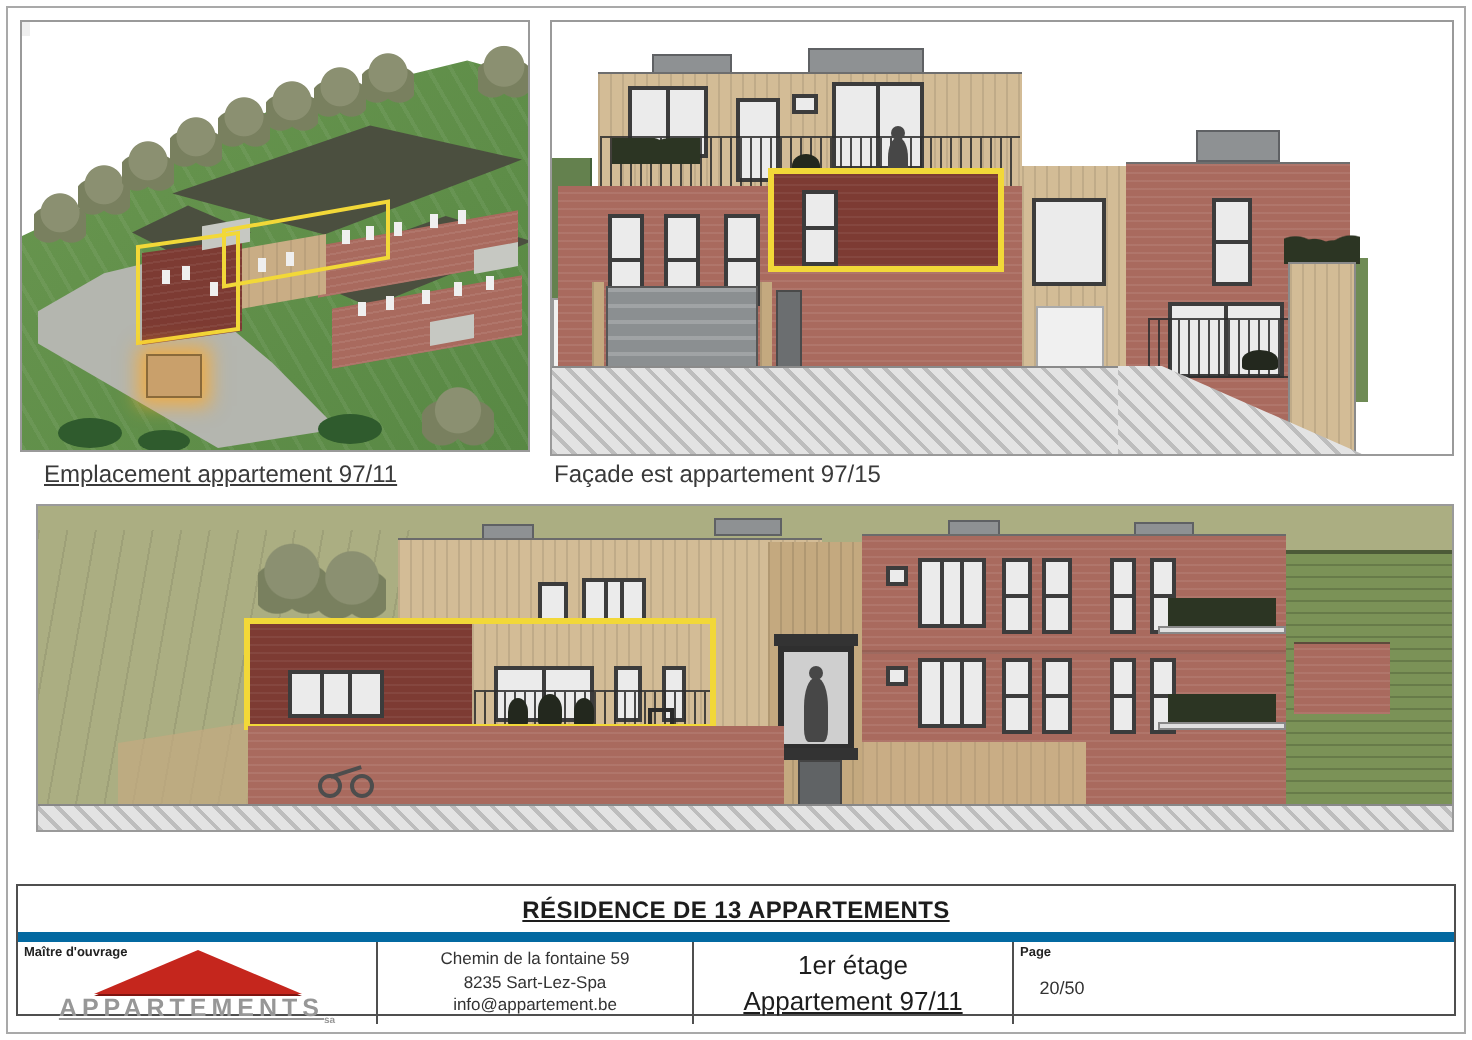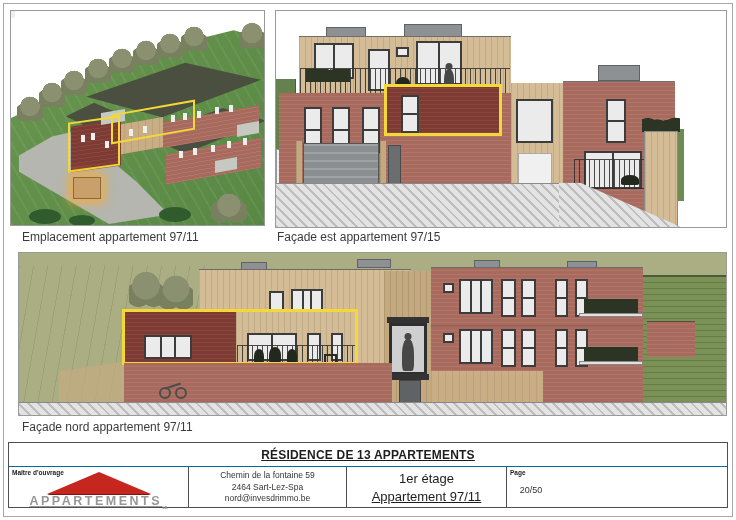--- a/index.html
+++ b/index.html
@@ -39,21 +39,21 @@
       radial-gradient(circle at 72% 58%, #79805f 34%, transparent 36%);}
   .person{background:#474747;border-radius:45% 45% 20% 20%;}
   .person:before{content:"";position:absolute;top:-6px;left:50%;transform:translateX(-50%);
       width:7px;height:7px;border-radius:50%;background:#474747;}
   .wheel{border:2px solid #4d4d4d;border-radius:50%;background:transparent;}
   .ylw{border:3px solid var(--highlight);background:transparent;}
 
   
   .footer{position:absolute;left:8px;top:442px;width:720px;height:66px;
           border:1px solid #4f4f4f;box-sizing:border-box;background:#fff;}
-  .f-title{height:23px;border-bottom:1px solid #0369a1;display:flex;align-items:center;justify-content:center;
+  .f-title{height:23px;border-bottom:5px solid #0369a1;display:flex;align-items:center;justify-content:center;
            font-weight:bold;font-size:12px;text-decoration:underline;letter-spacing:.2px;color:#1d1d1d;}
   .f-row{display:flex;height:41px;}
   .f-cell{position:relative;box-sizing:border-box;display:flex;flex-direction:column;
           align-items:center;justify-content:center;font-size:8.5px;line-height:1.35;color:#333;}
   .f-cell + .f-cell{border-left:1px solid #4f4f4f;}
   .f-label{position:absolute;top:2px;left:3px;font-size:6.5px;font-weight:bold;color:#222;}
   .c1{width:179px;} .c2{width:158px;} .c3{width:171px;} .c4{width:160px;} .c5{width:49px;}
   .logo{margin-top:7px;display:flex;flex-direction:column;align-items:center;}
   .logo-roof{width:0;height:0;border-left:52px solid transparent;border-right:52px solid transparent;
              border-bottom:22px solid var(--logo-red);filter:drop-shadow(0 1px 0 #7e1410);}
@@ -170,21 +170,21 @@
     <div class="abs blob" style="left:345px;top:164px;width:18px;height:10px;"></div>
     <div class="abs" style="left:399px;top:118px;width:9px;height:72px;background:#6f8b55;"></div>
     <div class="abs plantrow" style="left:366px;top:106px;width:38px;height:15px;"></div>
     <div class="abs wood" style="left:368px;top:120px;width:34px;height:96px;border:1px solid #8a8a8a;"></div>
 
     <div class="abs hatch" style="left:0;top:172px;width:290px;height:44px;border-top:1px solid #8a8a8a;"></div>
     <div class="abs hatch" style="left:283px;top:172px;width:122px;height:44px;
          clip-path:polygon(0 0,18% 0,100% 100%,0 100%);"></div>
   </div>
 
-  <div class="caption" style="left:22px;top:230px;">Emplacement appartement 97/11</div>
+  <div class="caption" style="left:22px;top:230px;text-decoration:underline;">Emplacement appartement 97/11</div>
   <div class="caption" style="left:277px;top:230px;">Façade est appartement 97/15</div>
 
   <div class="panel" style="left:18px;top:252px;width:709px;height:164px;background:var(--sage);">
     <div class="abs" style="left:0;top:12px;width:195px;height:150px;
          background:repeating-linear-gradient(100deg,rgba(0,0,0,.08) 0 1px,transparent 1px 14px);"></div>
     <div class="abs" style="left:40px;top:95px;width:150px;height:67px;
          clip-path:polygon(0 35%,100% 0,100% 100%,0 100%);background:rgba(196,170,128,.7);"></div>
     <div class="abs tree" style="left:110px;top:16px;width:34px;height:44px;"></div>
     <div class="abs tree" style="left:140px;top:20px;width:34px;height:42px;"></div>
 
@@ -242,36 +242,35 @@
     <div class="abs ylw" style="left:103px;top:56px;width:236px;height:56px;"></div>
 
     <div class="abs brick" style="left:105px;top:110px;width:268px;height:52px;"></div>
     <div class="abs wheel" style="left:140px;top:134px;width:12px;height:12px;"></div>
     <div class="abs wheel" style="left:156px;top:134px;width:12px;height:12px;"></div>
     <div class="abs" style="left:146px;top:132px;width:16px;height:2px;background:#4d4d4d;transform:rotate(-18deg);"></div>
 
     <div class="abs hatch" style="left:0;top:149px;width:707px;height:13px;border-top:1px solid #888;"></div>
   </div>
 
-  <div class="caption" style="left:22px;top:420px;">Façade nord appartement 97/11</div>
 
   <div class="footer">
     <div class="f-title">RÉSIDENCE DE 13 APPARTEMENTS</div>
     <div class="f-row">
       <div class="f-cell c1">
         <span class="f-label">Maître d'ouvrage</span>
         <div class="logo">
           <div class="logo-roof"></div>
           <div class="logo-text"><span>APPARTEMENTS</span><span class="logo-sub">sa</span></div>
         </div>
       </div>
       <div class="f-cell c2">
         <div>Chemin de la fontaine 59</div>
-        <div>2464 Sart-Lez-Spa</div>
-        <div>nord@invesdrimmo.be</div>
+        <div>8235 Sart-Lez-Spa</div>
+        <div>info@appartement.be</div>
       </div>
       <div class="f-cell c4">
         <div class="floor">1er étage</div>
         <div class="apt">Appartement 97/11</div>
       </div>
       <div class="f-cell c5">
         <span class="f-label">Page</span>
         <div class="pgval">20/50</div>
       </div>
     </div>

